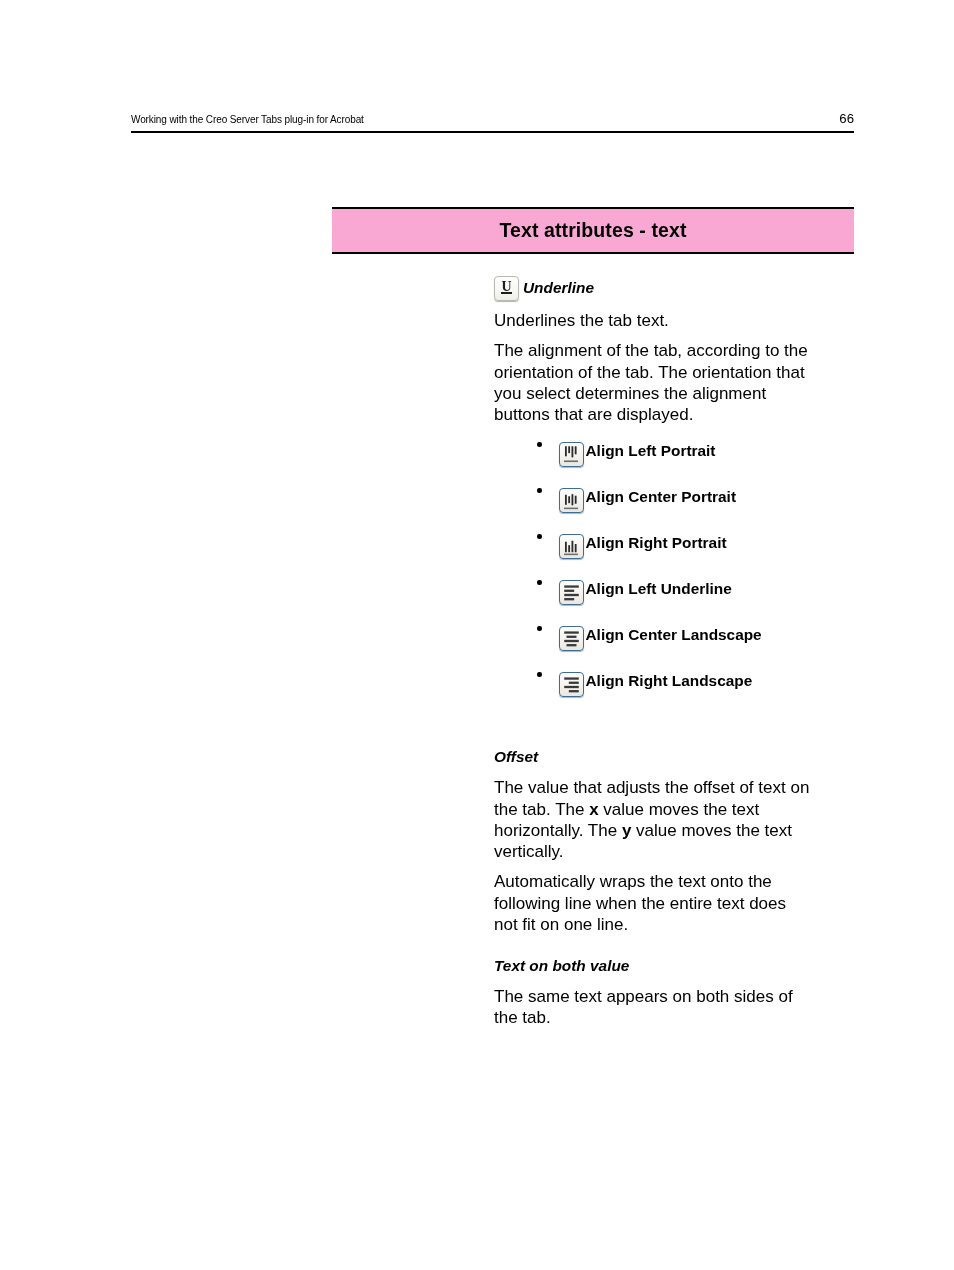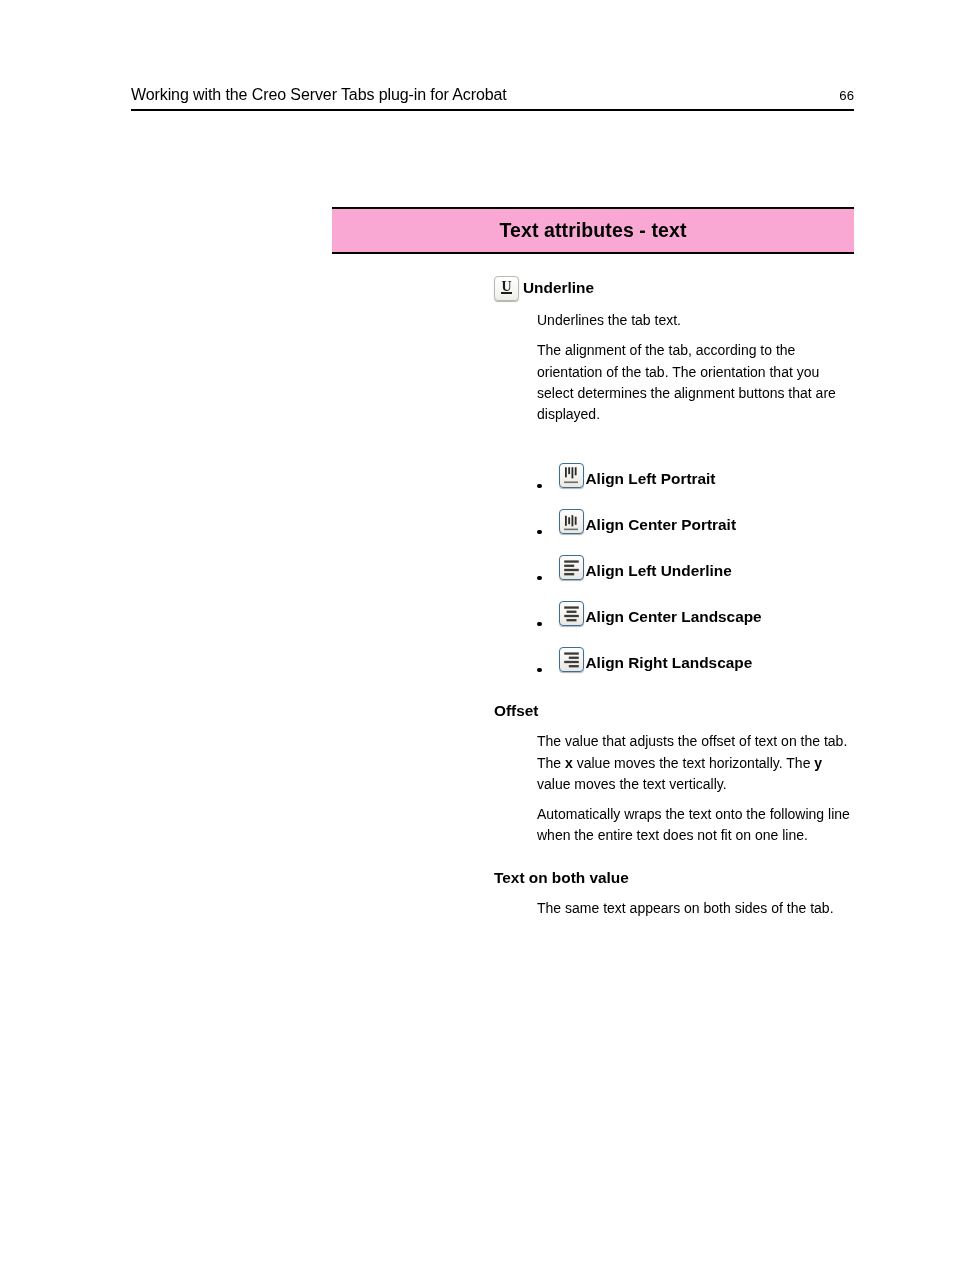--- a/index.html
+++ b/index.html
@@ -23,23 +23,24 @@
     top: 86px;
     width: 723px;
   }
   .page-header-row {
     display: flex;
     align-items: baseline;
     justify-content: space-between;
     padding-bottom: 5px;
   }
   .page-header-title {
-    font-size: 16px;
+    font-size: 10px;
     letter-spacing: -0.1px;
     white-space: nowrap;
+    margin-top: 28px;
   }
   .page-header-number {
     font-size: 13.2px;
   }
   .page-header-rule {
     border-bottom: 2.2px solid #000000;
     width: 100%;
   }
 
   
@@ -76,41 +77,40 @@
   }
   .term {
     font-size: 15.4px;
     font-weight: bold;
     line-height: 1.35;
     margin-top: 21px;
     display: flex;
     align-items: center;
   }
   .term.first { margin-top: 0; }
-  .term-label { display: inline-block; }
+  .term-label { display: inline-block; font-style: italic; }
 
   .desc {
-    font-size: 14px;
+    font-size: 17px;
     line-height: 21.3px;
     margin-top: 9px;
-    margin-left: 43px;      
     max-width: 318px;
   }
   .desc b { font-weight: bold; }
 
   
   .bullets {
     margin: 17px 0 0 0;
     padding: 0;
     list-style: none;
     margin-left: 43px;
   }
   .bullets li {
     display: flex;
-    align-items: flex-end;
+    align-items: flex-start;
     height: 46px;
   }
   .bullet-dot {
     width: 4.5px;
     height: 4.5px;
     border-radius: 50%;
     background: #000;
     flex: 0 0 auto;
     margin-right: 17px;
   }
@@ -214,20 +214,33 @@
             <rect x="5.2" y="6.0" width="1.9" height="10.5" fill="#2b2b2b"></rect>
             <rect x="8.6" y="7.6" width="1.9" height="7.2" fill="#2b2b2b"></rect>
             <rect x="12.0" y="5.4" width="1.9" height="11.6" fill="#2b2b2b"></rect>
             <rect x="15.4" y="7.0" width="1.9" height="8.4" fill="#2b2b2b"></rect>
             <rect x="4.2" y="19.4" width="14.6" height="1.6" fill="#6d6d6d"></rect>
           </svg>
         </span>
         <span class="btn-label">Align Center Portrait</span>
       </li>
 
+      <li>
+        <span class="bullet-dot"></span>
+        <span class="icon-btn">
+          <svg viewBox="0 0 24 24">
+            <rect x="5.2" y="7.0" width="1.9" height="11.0" fill="#2b2b2b"></rect>
+            <rect x="8.6" y="10.6" width="1.9" height="7.4" fill="#2b2b2b"></rect>
+            <rect x="12.0" y="6.0" width="1.9" height="12.0" fill="#2b2b2b"></rect>
+            <rect x="15.4" y="9.4" width="1.9" height="8.6" fill="#2b2b2b"></rect>
+            <rect x="4.2" y="19.4" width="14.6" height="1.6" fill="#6d6d6d"></rect>
+          </svg>
+        </span>
+        <span class="btn-label">Align Right Portrait</span>
+      </li>
 
       <li>
         <span class="bullet-dot"></span>
         <span class="icon-btn">
           <svg viewBox="0 0 24 24">
             <rect x="4.4" y="4.6" width="15.2" height="2.4" fill="#3a3a3a"></rect>
             <rect x="4.4" y="9.0" width="10.4" height="2.4" fill="#3a3a3a"></rect>
             <rect x="4.4" y="13.4" width="15.2" height="2.4" fill="#3a3a3a"></rect>
             <rect x="4.4" y="17.8" width="10.4" height="2.4" fill="#3a3a3a"></rect>
           </svg>

